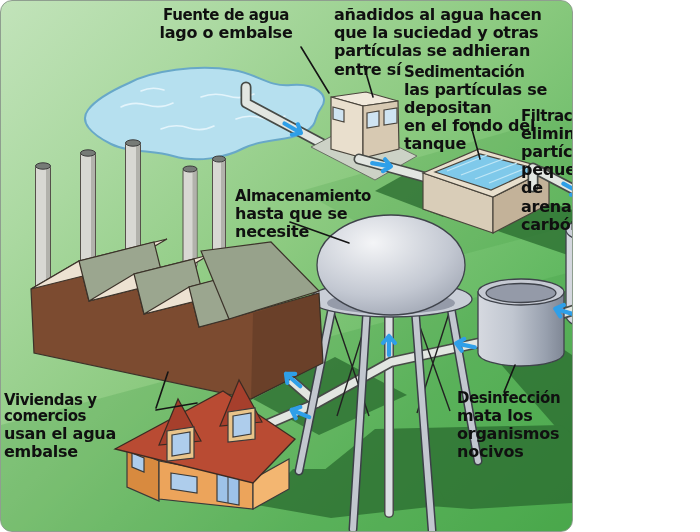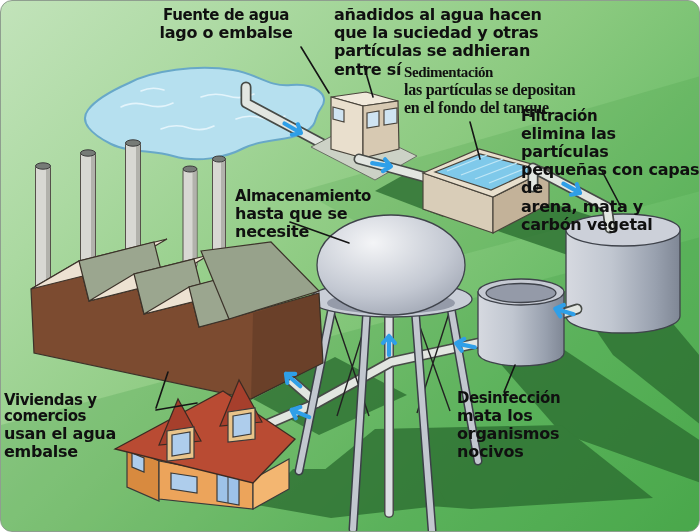--- a/index.html
+++ b/index.html
@@ -1,29 +1,29 @@
 <!DOCTYPE html>
 <html><head>
 <meta charset="utf-8">
 <style>
   html,body{margin:0;padding:0;background:#ffffff;}
   #stage{
-    position:relative;width:700px;height:532px;overflow:hidden;
+    position:relative;width:573px;height:532px;overflow:hidden;
     border-radius:12px;border:1px solid #8f9e8f;box-sizing:border-box;
     background:linear-gradient(135deg,#c2e3ba 0%,#abd9a1 22%,#8cca80 48%,#63b962 75%,#4dac4e 100%);
     font-family:"DejaVu Sans","Liberation Sans",sans-serif;
   }
   #art{position:absolute;left:0;top:0;z-index:1;}
   .label{position:absolute;z-index:2;color:#101010;}
   .label .t{display:block;font-size:15px;font-weight:700;letter-spacing:-0.4px;line-height:1.05;}
   .label .b{display:block;font-size:16px;font-weight:700;letter-spacing:-0.25px;line-height:1.14;white-space:pre-line;}
   .center{text-align:center;}
   #lab-fuente{left:148px;top:7px;width:154px;}
   #lab-floculantes{left:333px;top:5px;width:210px;}
-  #lab-sedimentacion{left:403px;top:64px;width:185px;font-family:Liberation Serif, serif;}
+  #lab-sedimentacion{left:403px;top:64px;width:185px;}
   #lab-filtracion{left:520px;top:108px;width:180px;}
   #lab-almacenamiento{left:234px;top:188px;width:190px;}
   #lab-desinfeccion{left:456px;top:390px;width:160px;}
   #lab-viviendas{left:3px;top:392px;width:175px;}
 </style>
 </head>
 <body>
 
 <div id="stage">
 

